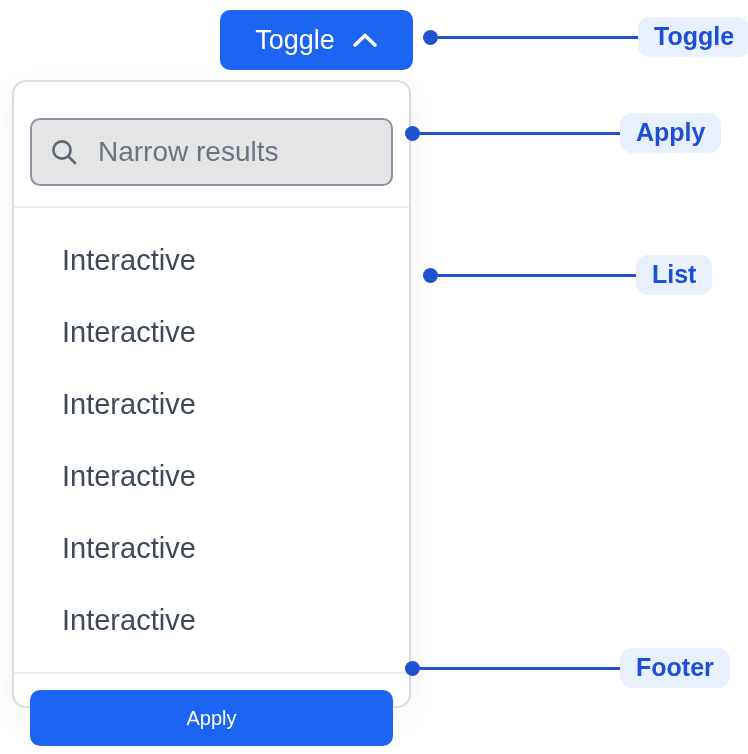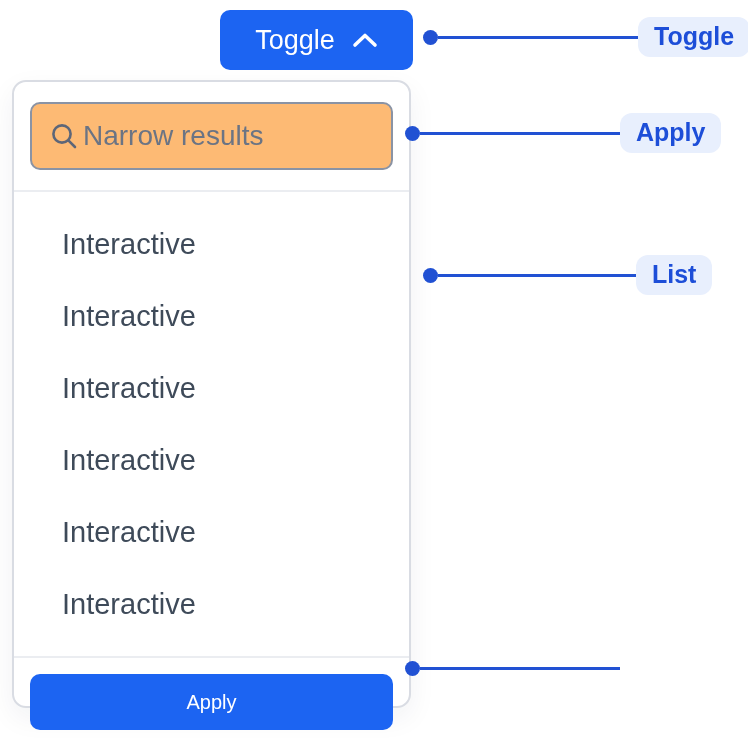--- a/index.html
+++ b/index.html
@@ -44,27 +44,28 @@
     display: flex;
     flex-direction: column;
   }
   .panel-header {
     padding: 20px 16px;
     border-bottom: 2px solid #ebedf1;
   }
   .search-box {
     display: flex;
     align-items: center;
-    gap: 2px;
+    gap: 17px;
     height: 68px;
     box-sizing: border-box;
     border: 2px solid #8a93a4;
     border-radius: 10px;
     padding: 0 17px;
-    background: #fdba74;
+    background: #e5e5e5;
+    margin-top: 16px;
   }
   .search-box svg { flex: 0 0 auto; }
   .search-input {
     flex: 1;
     border: none;
     outline: none;
     background: transparent;
     font-family: "Liberation Sans", sans-serif;
     font-size: 28px;
     color: #3e4a59;
@@ -199,15 +200,16 @@
 
   <div class="ann" id="ann-list">
     <span class="dot"></span>
     <span class="line"></span>
     <span class="pill">List</span>
   </div>
 
   <div class="ann" id="ann-footer">
     <span class="dot"></span>
     <span class="line"></span>
+    <span class="pill">Footer</span>
   </div>
 
 </div>
 
 </body></html>

